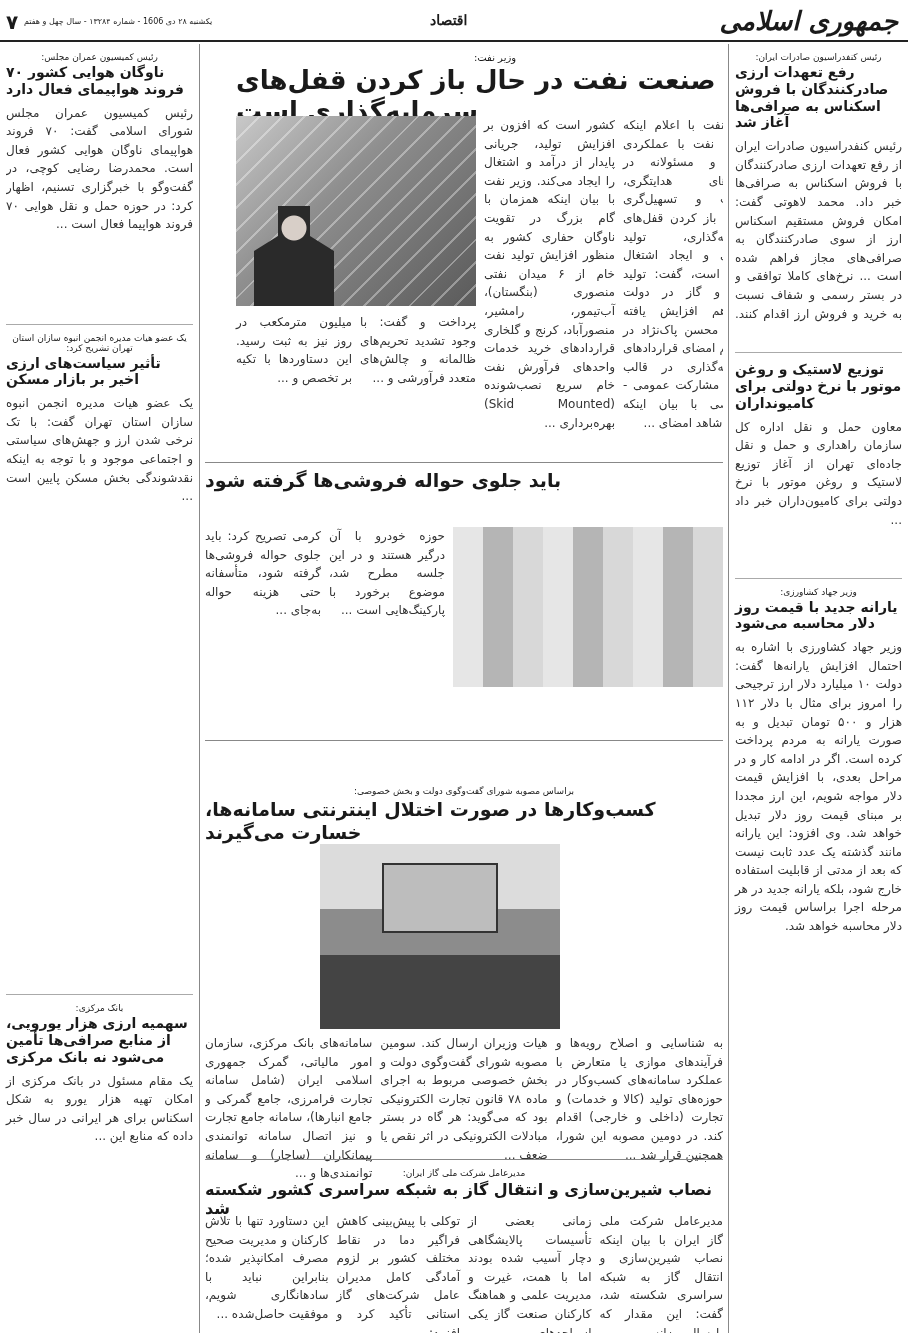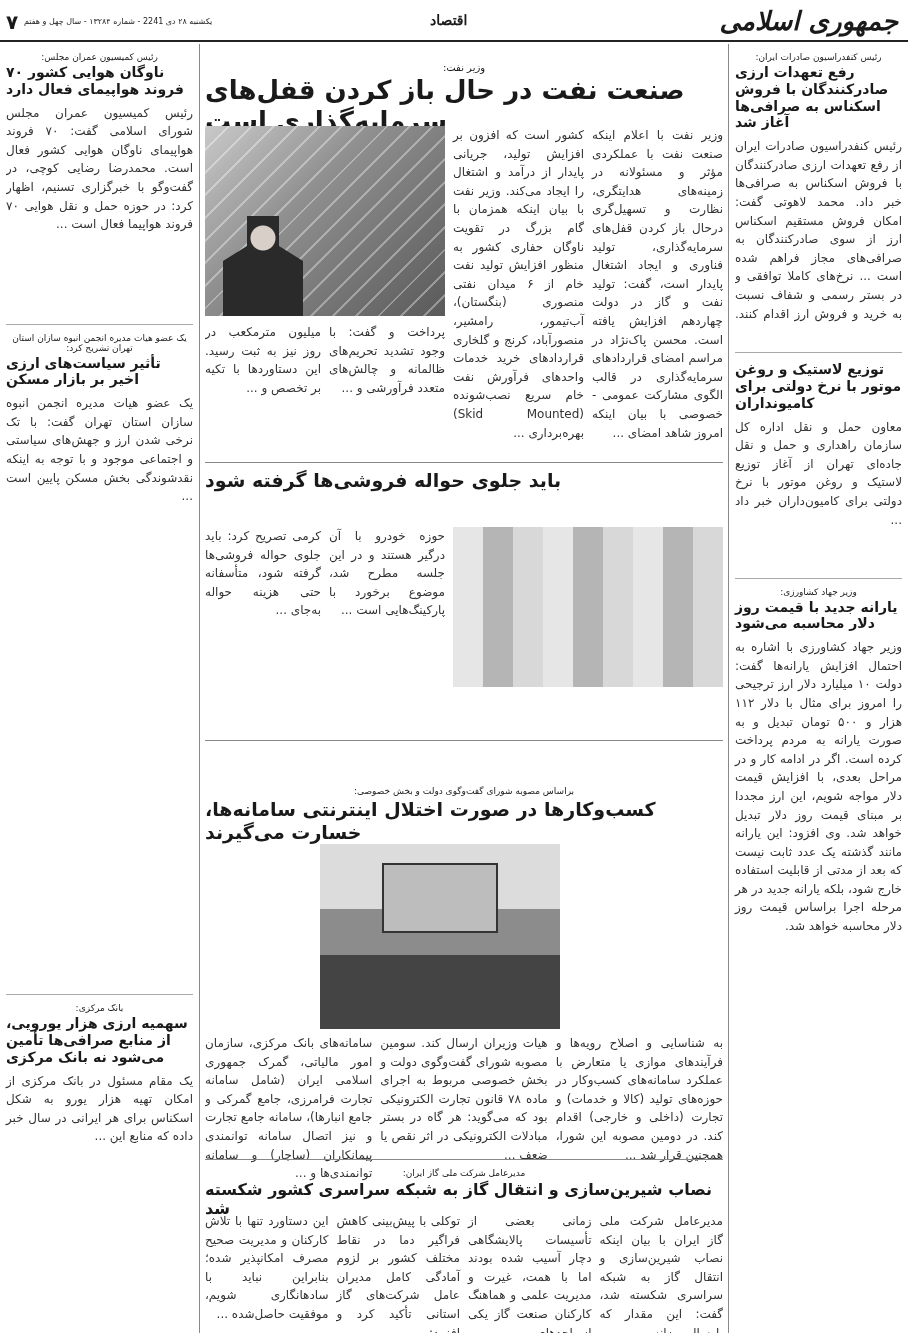--- a/index.html
+++ b/index.html
@@ -33,21 +33,21 @@
   .textcols { position: absolute; display: flex; flex-direction: row; gap: 8px; }
   .textcols .body-text { flex: 1; }
   .sep { height: 1px; background: #aaa; margin: 10px 0 8px 0; }
 </style>
 </head>
 <body>
 
 <div class="masthead">
   <div class="logo">جمهوری اسلامی</div>
   <div class="section">اقتصاد</div>
-  <div class="dateline">یکشنبه ۲۸ دی 2241 - شماره ۱۳۲۸۴ - سال چهل و هفتم</div>
+  <div class="dateline">یکشنبه ۲۸ دی 1606 - شماره ۱۳۲۸۴ - سال چهل و هفتم</div>
   <div class="pageno">۷</div>
 </div>
 <div class="rule"></div>
 
 <div class="col col-right">
   <div>
     <div class="kicker">رئیس کنفدراسیون صادرات ایران:</div>
     <div class="headline h-sm">رفع تعهدات ارزی صادرکنندگان با فروش اسکناس به صرافی‌ها آغاز شد</div>
     <div class="body-text" style="height:185px;overflow:hidden;">رئیس کنفدراسیون صادرات ایران از رفع تعهدات ارزی صادرکنندگان با فروش اسکناس به صرافی‌ها خبر داد. محمد لاهوتی گفت: امکان فروش مستقیم اسکناس ارز از سوی صادرکنندگان به صرافی‌های مجاز فراهم شده است ... نرخ‌های کاملا توافقی و در بستر رسمی و شفاف نسبت به خرید و فروش ارز اقدام کنند. همچنین امکان سرمایه‌گذاری مبتنی بر سپرده‌های ارزی در شبکه بانکی کشور نیز برای متقاضیان میسر است.</div>
   </div>
@@ -59,21 +59,21 @@
   <div class="sep" style="margin-top:20px;"></div>
   <div>
     <div class="kicker">وزیر جهاد کشاورزی:</div>
     <div class="headline h-sm">یارانه جدید با قیمت روز دلار محاسبه می‌شود</div>
     <div class="body-text">وزیر جهاد کشاورزی با اشاره به احتمال افزایش یارانه‌ها گفت: دولت ۱۰ میلیارد دلار ارز ترجیحی را امروز برای مثال با دلار ۱۱۲ هزار و ۵۰۰ تومان تبدیل و به صورت یارانه به مردم پرداخت کرده است. اگر در ادامه کار و در مراحل بعدی، با افزایش قیمت دلار مواجه شویم، این ارز مجددا بر مبنای قیمت روز دلار تبدیل خواهد شد. وی افزود: این یارانه مانند گذشته یک عدد ثابت نیست که بعد از مدتی از قابلیت استفاده خارج شود، بلکه یارانه جدید در هر مرحله اجرا براساس قیمت روز دلار محاسبه خواهد شد.</div>
   </div>
 </div>
 
 <div class="col col-mid">
 
-  <div class="story" style="top:14px;height:410px;">
+  <div class="story" style="top:4px;height:410px;margin-left:31px;">
     <div class="kicker" style="font-size:10px;margin-top:4px;">وزیر نفت:</div>
     <div class="headline h-xl">صنعت نفت در حال باز کردن قفل‌های سرمایه‌گذاری است</div>
     <div class="photo oil" style="left:0;top:68px;width:240px;height:190px;">
       <div class="stripes"></div>
       <div class="person"></div>
     </div>
     <div class="textcols" style="right:0;top:68px;width:270px;height:335px;">
       <div class="body-text">وزیر نفت با اعلام اینکه صنعت نفت با عملکردی مؤثر و مسئولانه در زمینه‌های هدایتگری، نظارت و تسهیل‌گری درحال باز کردن قفل‌های سرمایه‌گذاری، تولید فناوری و ایجاد اشتغال پایدار است، گفت: تولید نفت و گاز در دولت چهاردهم افزایش یافته است. محسن پاک‌نژاد در مراسم امضای قراردادهای سرمایه‌گذاری در قالب الگوی مشارکت عمومی - خصوصی با بیان اینکه امروز شاهد امضای ...</div>
       <div class="body-text">کشور است که افزون بر افزایش تولید، جریانی پایدار از درآمد و اشتغال را ایجاد می‌کند. وزیر نفت با بیان اینکه همزمان با گام بزرگ در تقویت ناوگان حفاری کشور به منظور افزایش تولید نفت خام از ۶ میدان نفتی منصوری (بنگستان)، آب‌تیمور، رامشیر، منصورآباد، کرنج و گلخاری قراردادهای خرید خدمات واحدهای فرآورش نفت خام سریع نصب‌شونده (Skid Mounted) بهره‌برداری ...</div>
     </div>

